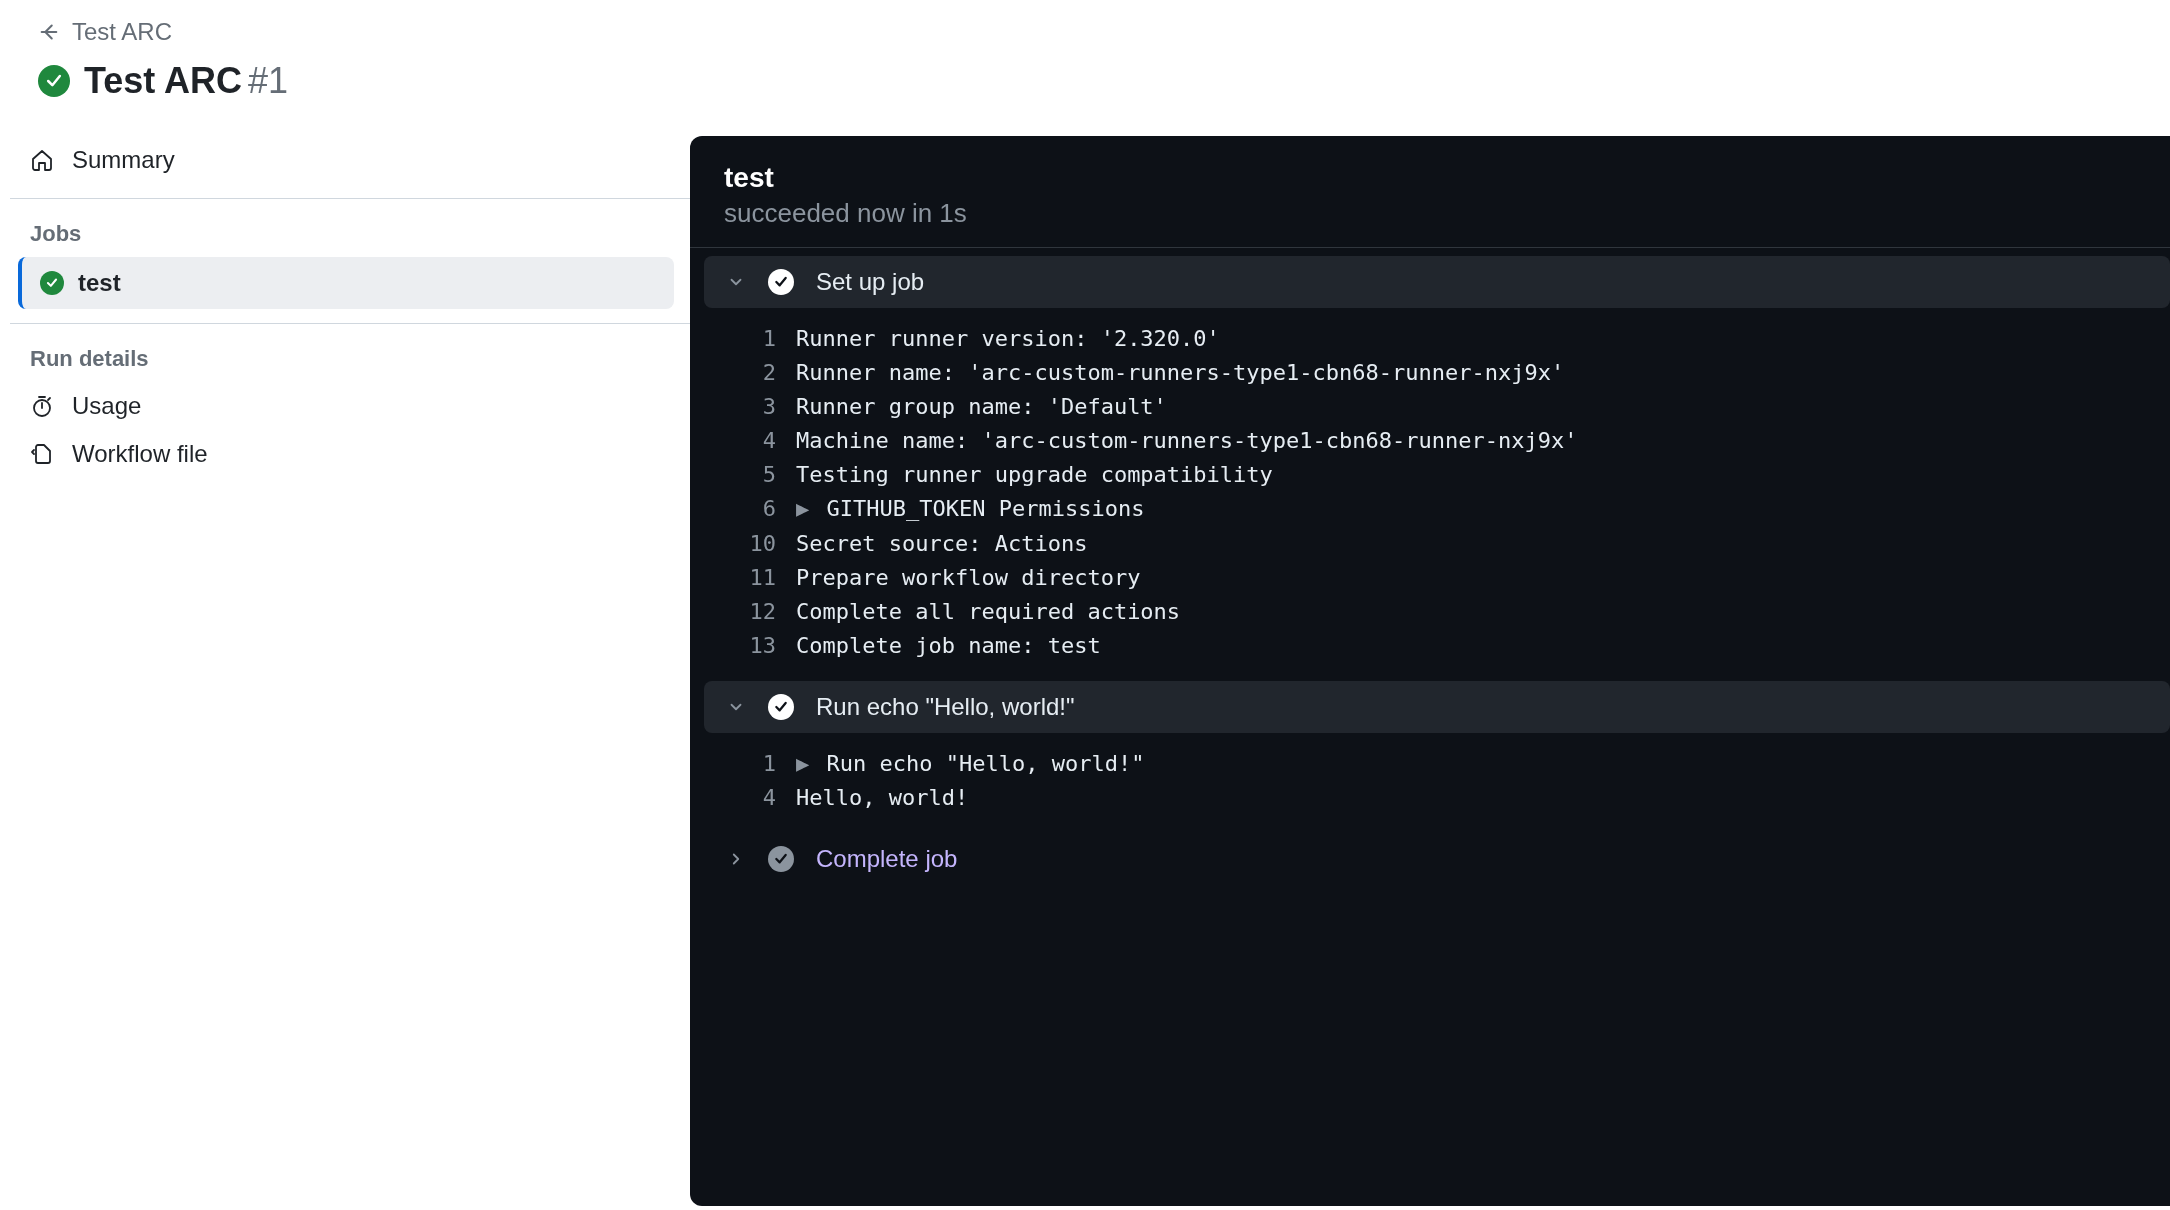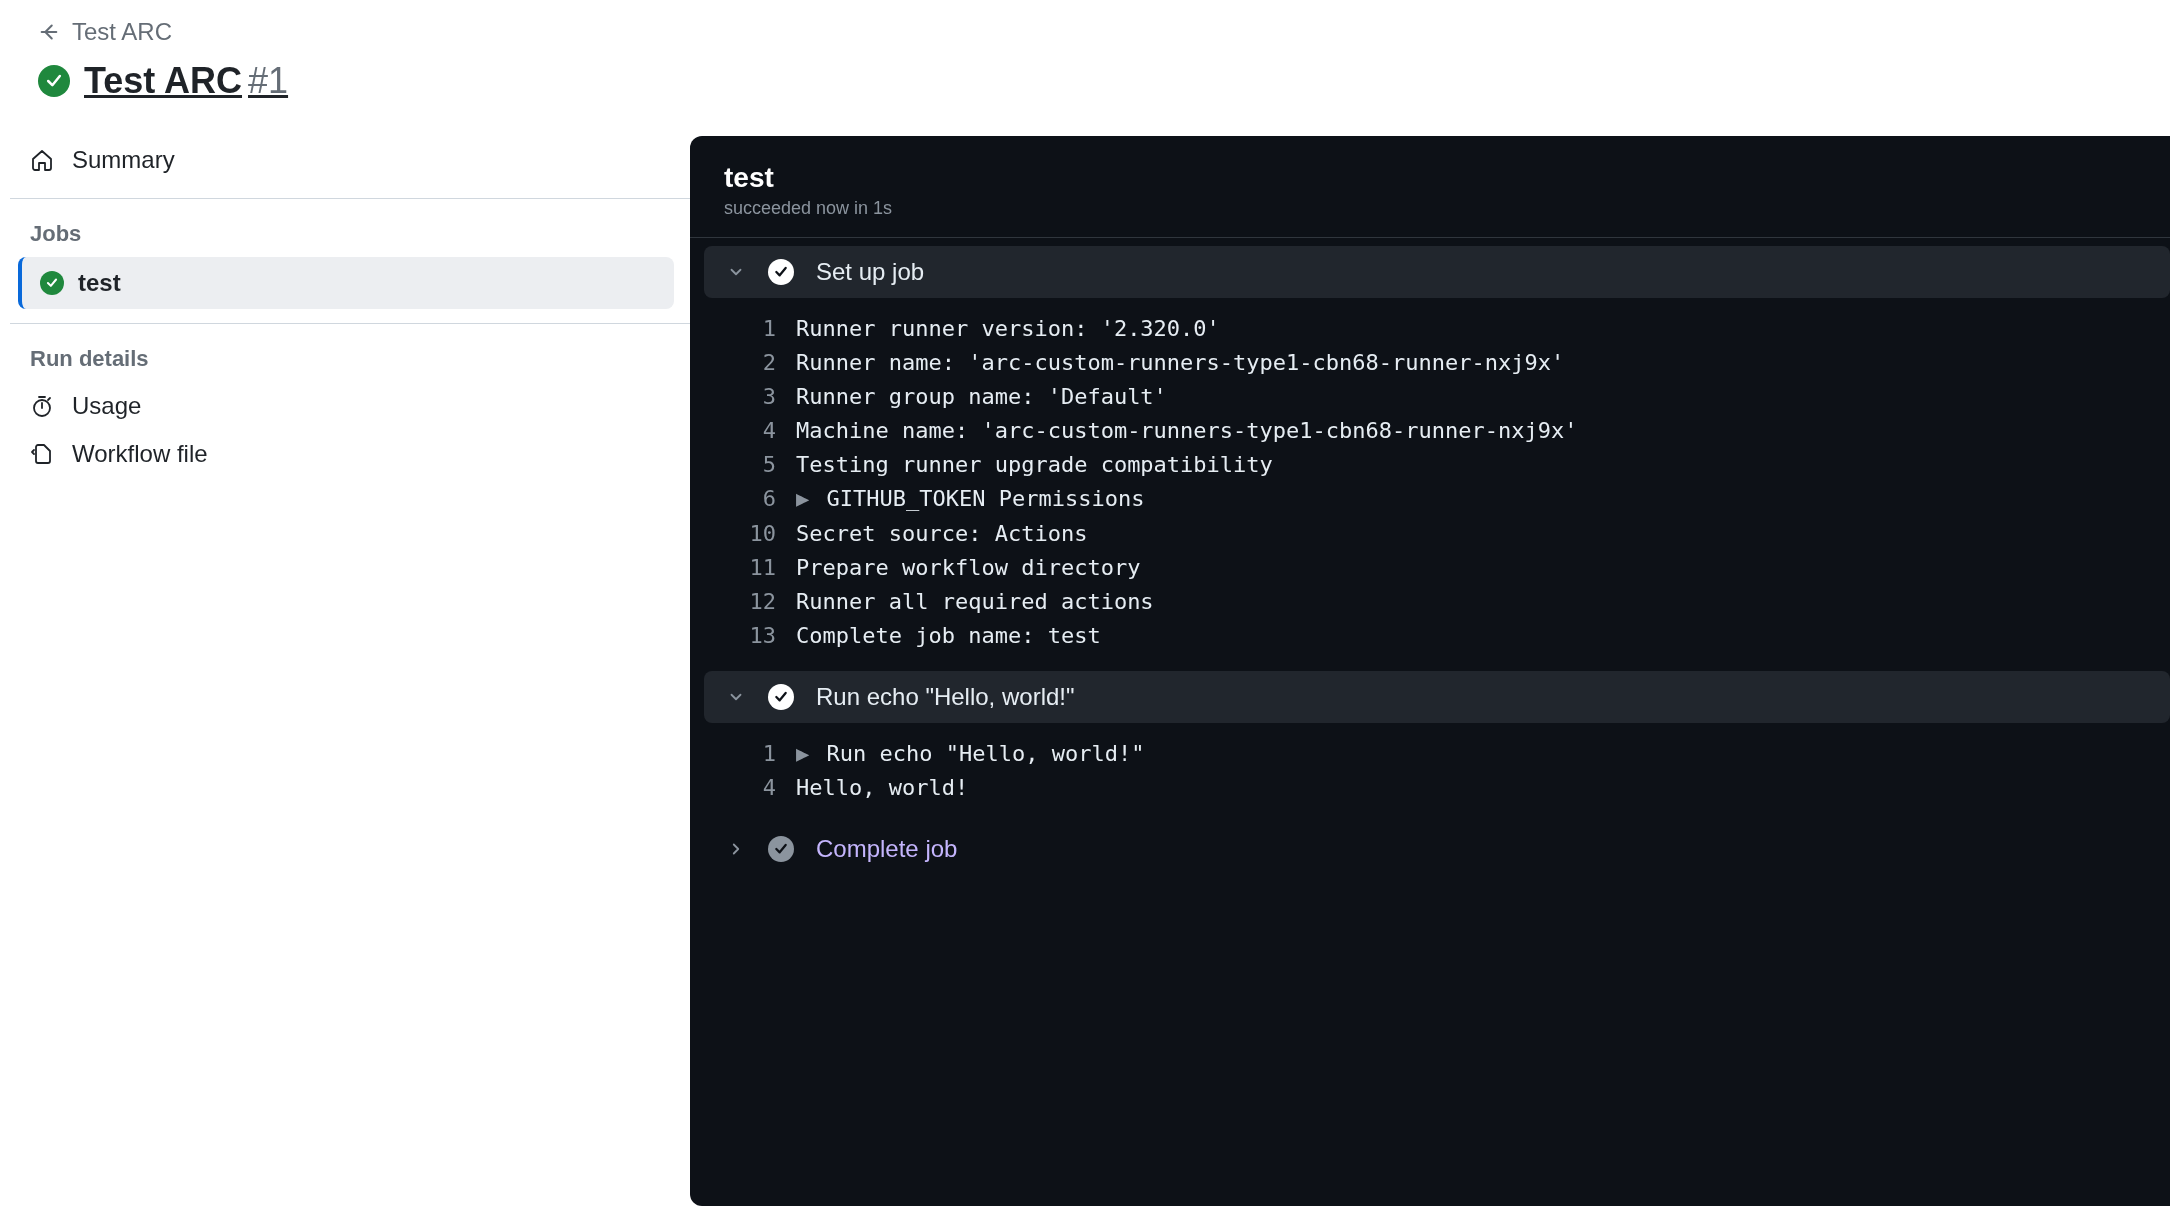--- a/index.html
+++ b/index.html
@@ -26,21 +26,20 @@
     width: fit-content;
     margin-bottom: 14px;
   }
   .arrow-left-icon svg { display: block; }
 
   .title-row {
     display: flex;
     align-items: center;
     gap: 14px;
     margin-bottom: 34px;
-    text-decoration: underline;
   }
   .status-circle {
     width: 32px; height: 32px; border-radius: 50%;
     background: #1f883d;
     display: flex; align-items: center; justify-content: center;
   }
   .status-circle.small { width: 24px; height: 24px; }
   .status-circle svg { display: block; }
   .run-title {
     font-size: 36px;
@@ -119,21 +118,21 @@
   .log-header {
     padding: 26px 34px 18px 34px;
   }
   .log-job-title {
     font-size: 28px;
     font-weight: 700;
     color: #ffffff;
     margin-bottom: 4px;
   }
   .log-job-status {
-    font-size: 18px;
+    font-size: 26px;
     color: #8b949e;
   }
   .log-hr {
     border: none;
     border-top: 1px solid #30363d;
   }
 
   .step-row {
     display: flex;
     align-items: center;
@@ -307,21 +306,21 @@
             <div class="log-line">
               <span class="ln">10</span>
               <span class="lc">Secret source: Actions</span>
             </div>
             <div class="log-line">
               <span class="ln">11</span>
               <span class="lc">Prepare workflow directory</span>
             </div>
             <div class="log-line">
               <span class="ln">12</span>
-              <span class="lc">Runner all required actions</span>
+              <span class="lc">Complete all required actions</span>
             </div>
             <div class="log-line">
               <span class="ln">13</span>
               <span class="lc">Complete job name: test</span>
             </div>
           </div>
           <div class="step-row">
     <span class="chev">
               <svg width="18" height="18" viewBox="0 0 24 24">
                 <path d="M6 9l6 6 6-6" stroke="#8b949e" stroke-width="2.4" fill="none" stroke-linecap="round" stroke-linejoin="round"></path>

